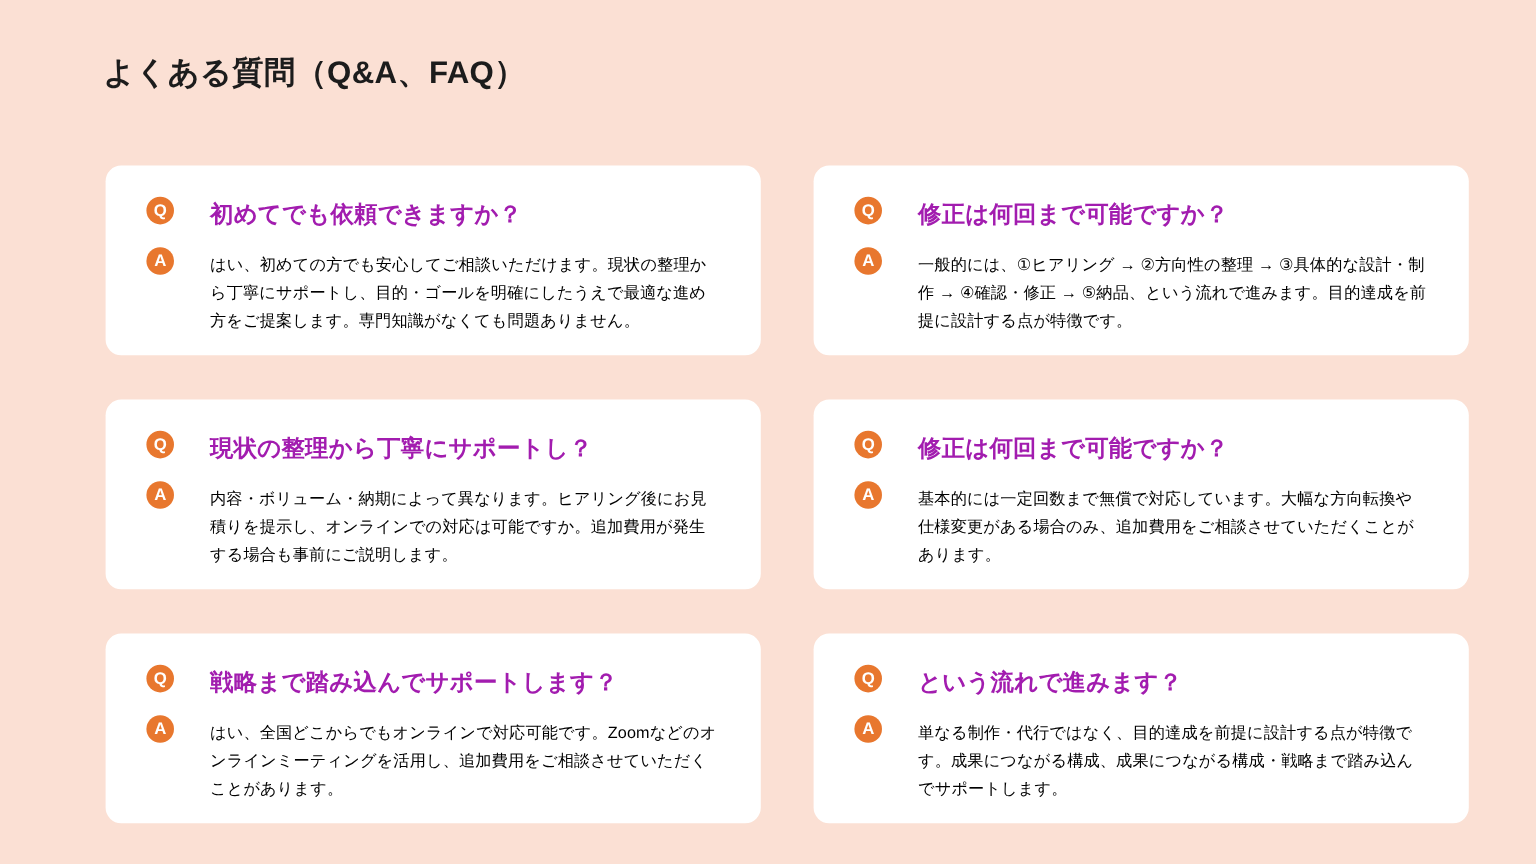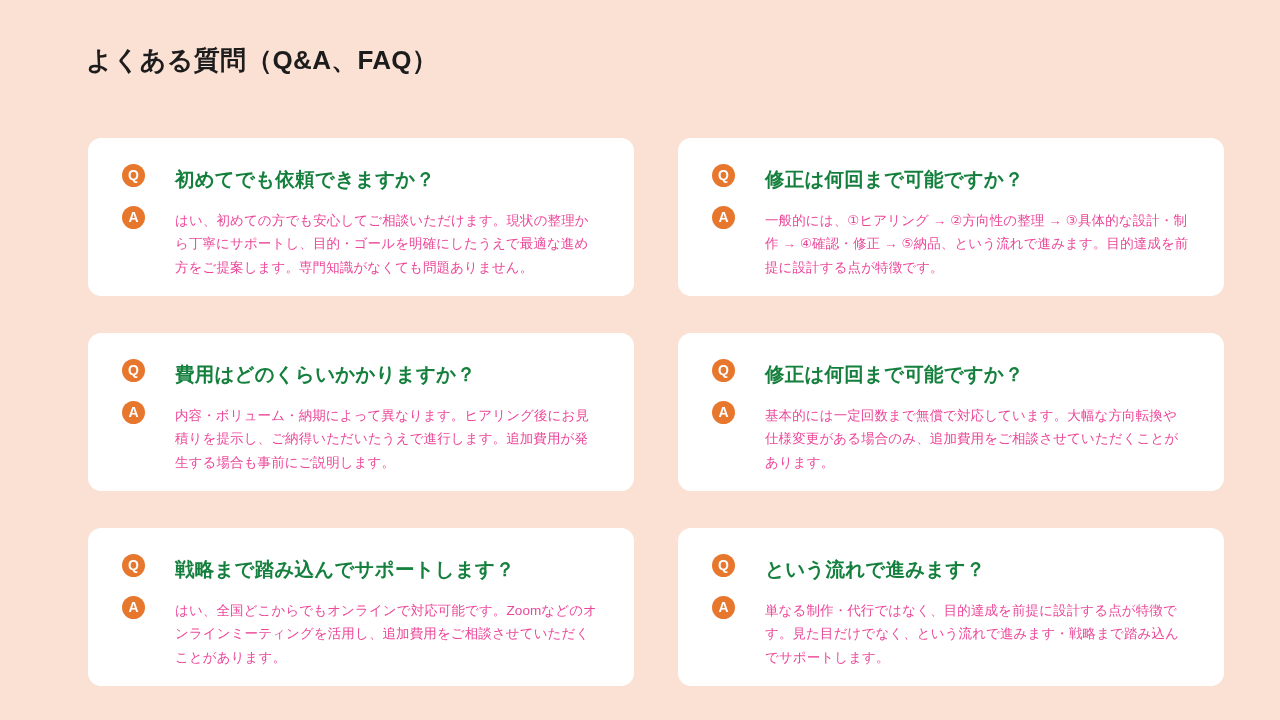--- a/index.html
+++ b/index.html
@@ -82,29 +82,29 @@
   .badge.answer-badge { margin-top: 1px; }
 
   .qa-text {
     flex: 1 1 auto;
     margin-left: 26px;
   }
 
   .question-text {
     font-size: 19.5px;
     font-weight: 700;
-    color: #15803d;
+    color: #a21caf;
     line-height: 1.34;
     letter-spacing: 0.2px;
   }
 
   .answer-text {
     font-size: 13.5px;
     font-weight: 400;
-    color: #ec4899;
+    color: #000000;
     line-height: 1.72;
     letter-spacing: 0.1px;
   }
 </style>
 </head>
 <body>
 
 <div class="slide">
 
   <div class="page-title">よくある質問（Q&amp;A、FAQ）</div>
@@ -129,25 +129,25 @@
       </div>
       <div class="qa-row answer-row">
         <div class="badge answer-badge">A</div>
         <div class="qa-text answer-text">一般的には、①ヒアリング → ②方向性の整理 → ③具体的な設計・制作 → ④確認・修正 → ⑤納品、という流れで進みます。目的達成を前提に設計する点が特徴です。</div>
       </div>
     </div>
 
     <div class="faq-card">
       <div class="qa-row question-row">
         <div class="badge question-badge">Q</div>
-        <div class="qa-text question-text">費用はどのくらいかかりますか？</div>
+        <div class="qa-text question-text">現状の整理から丁寧にサポートし？</div>
       </div>
       <div class="qa-row answer-row">
         <div class="badge answer-badge">A</div>
-        <div class="qa-text answer-text">内容・ボリューム・納期によって異なります。ヒアリング後にお見積りを提示し、ご納得いただいたうえで進行します。追加費用が発生する場合も事前にご説明します。</div>
+        <div class="qa-text answer-text">内容・ボリューム・納期によって異なります。ヒアリング後にお見積りを提示し、オンラインでの対応は可能ですか。追加費用が発生する場合も事前にご説明します。</div>
       </div>
     </div>
 
     <div class="faq-card">
       <div class="qa-row question-row">
         <div class="badge question-badge">Q</div>
         <div class="qa-text question-text">修正は何回まで可能ですか？</div>
       </div>
       <div class="qa-row answer-row">
         <div class="badge answer-badge">A</div>
@@ -166,18 +166,18 @@
       </div>
     </div>
 
     <div class="faq-card">
       <div class="qa-row question-row">
         <div class="badge question-badge">Q</div>
         <div class="qa-text question-text">という流れで進みます？</div>
       </div>
       <div class="qa-row answer-row">
         <div class="badge answer-badge">A</div>
-        <div class="qa-text answer-text">単なる制作・代行ではなく、目的達成を前提に設計する点が特徴です。見た目だけでなく、という流れで進みます・戦略まで踏み込んでサポートします。</div>
+        <div class="qa-text answer-text">単なる制作・代行ではなく、目的達成を前提に設計する点が特徴です。成果につながる構成、成果につながる構成・戦略まで踏み込んでサポートします。</div>
       </div>
     </div>
 
   </div>
 </div>
 
 </body></html>

